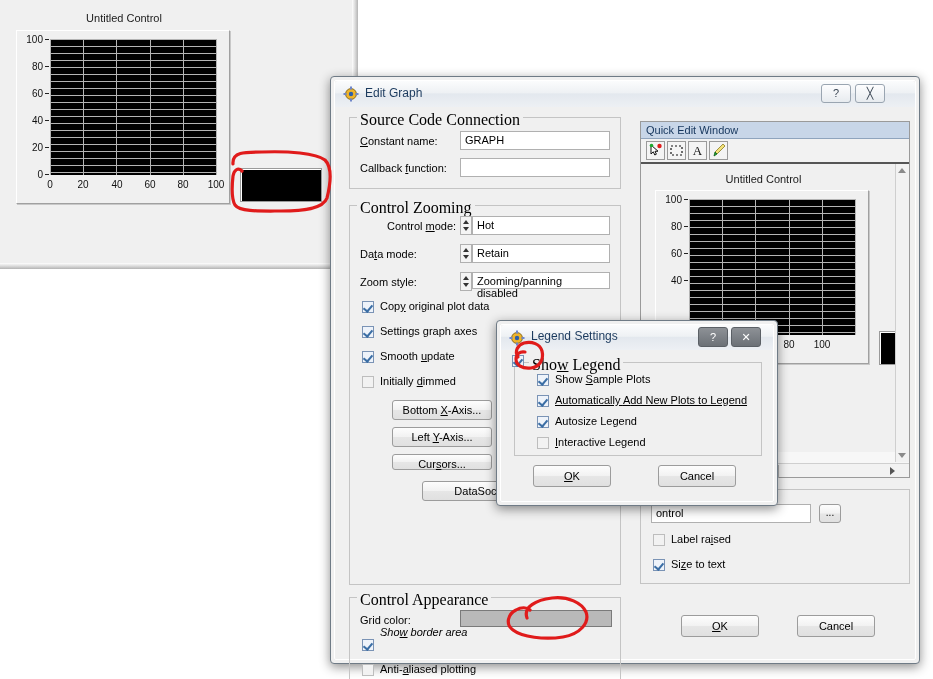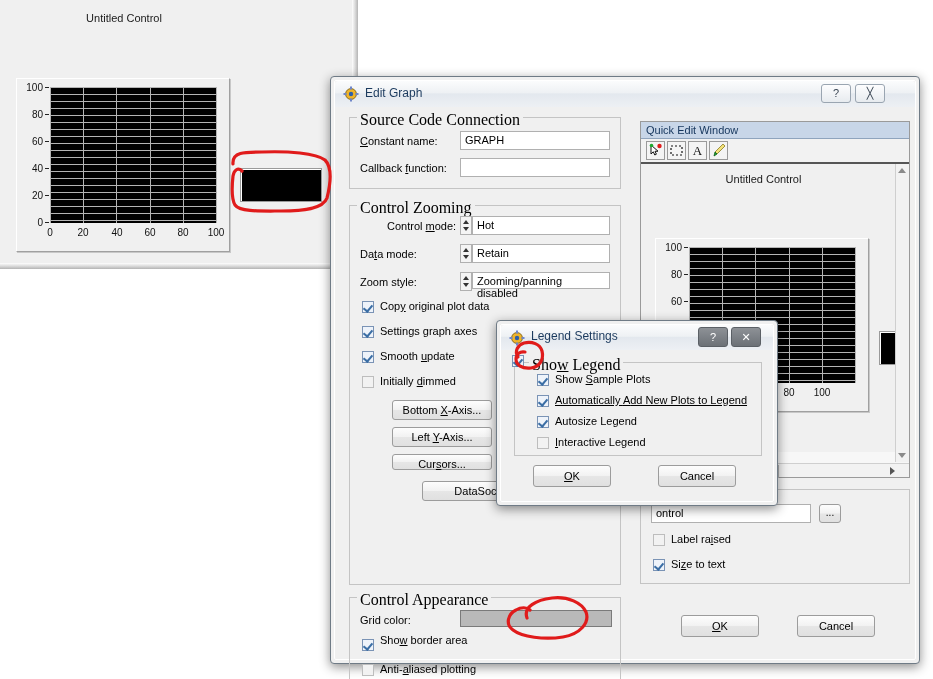--- a/index.html
+++ b/index.html
@@ -19,21 +19,21 @@
   }
   #designer-right-edge{position:absolute;left:352px;top:0;width:6px;height:269px;
     background:linear-gradient(to right,#ffffff,#dcdcdc,#b4b4b4);}
   #designer-bottom-edge{position:absolute;left:0;top:263px;width:358px;height:6px;
     background:linear-gradient(to bottom,#ffffff,#dcdcdc,#b4b4b4);}
   .ctl-title{position:absolute;text-align:center;color:#1a1a1a;font-size:11px;}
   
   .graph-shell{position:absolute;background:#f0f0f0;
     border-top:1px solid #ffffff;border-left:1px solid #ffffff;
     border-right:1px solid #a0a0a0;border-bottom:1px solid #a0a0a0;
-    box-shadow:1px 1px 0 #c8c8c8;margin-top:48px;}
+    box-shadow:1px 1px 0 #c8c8c8;}
   .plot-area{position:absolute;background:#000;}
   .ytick,.xtick{position:absolute;font-size:10px;color:#111;white-space:nowrap;}
   .ytick{text-align:right;}
   .xtick{text-align:center;}
   .tickmark{position:absolute;background:#222;}
   .legend-box{position:absolute;background:#000;
     border:1px solid #9a9a9a;box-shadow:inset 1px 1px 0 #ffffff;}
   
   .win{position:absolute;background:#f0f0f0;border:1px solid #6f7b86;border-radius:4px;
     box-shadow:0 3px 11px rgba(0,0,0,.45);box-sizing:border-box;}
@@ -218,21 +218,21 @@
       <div class="btn" style="left:42px;top:221px;width:100px;height:20px;line-height:18px;">Left <u>Y</u>-Axis...</div>
       <div class="btn" style="left:42px;top:248px;width:100px;height:16px;line-height:18px;">Cur<u>s</u>ors...</div>
       <div class="btn" style="left:72px;top:275px;width:132px;height:20px;line-height:18px;overflow:hidden;">DataSocket B</div>
     </div>
 
     <div class="grp" style="left:14px;top:516px;width:272px;height:96px;">
       <span class="grp-label">Control Appearance</span>
       <div class="lbl" style="left:10px;top:16px;">Grid color:</div>
       <div style="position:absolute;left:110px;top:12px;width:152px;height:17px;background:#b9b9b9;border:1px solid #7a7a7a;box-sizing:border-box;"></div>
       <div class="cb on" style="left:12px;top:41px;"></div>
-      <div class="cblabel" style="left:30px;top:36px;">Sho<u>w</u> border area</div>
+      <div class="cblabel" style="left:30px;top:28px;font-style:italic;">Sho<u>w</u> border area</div>
       <div class="cb off" style="left:12px;top:66px;"></div>
       <div class="cblabel" style="left:30px;top:65px;">Anti-<u>a</u>liased plotting</div>
 
     </div>
 
     <div class="qew" style="left:305px;top:40px;width:270px;height:357px;">
       <div class="qew-head">Quick Edit Window</div>
       <div class="qew-tools">
         <div class="tool" style="left:5px;">
           <svg viewBox="0 0 17 17" width="17" height="17">

